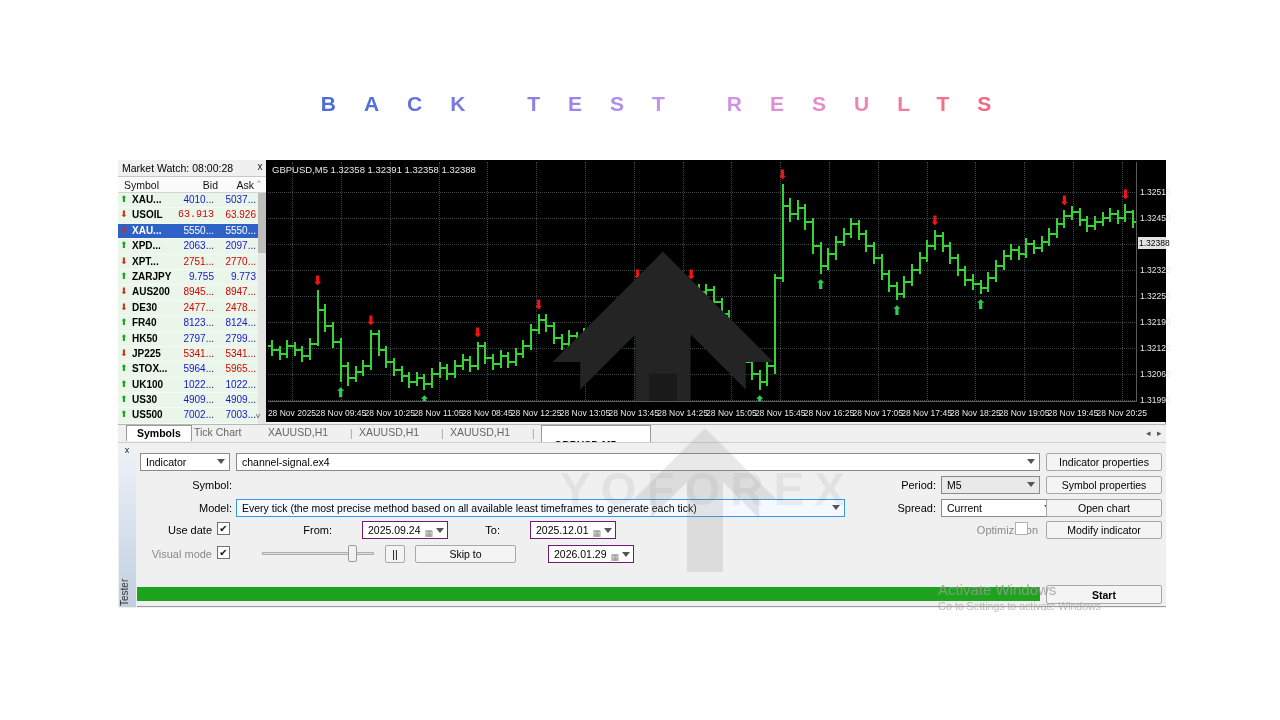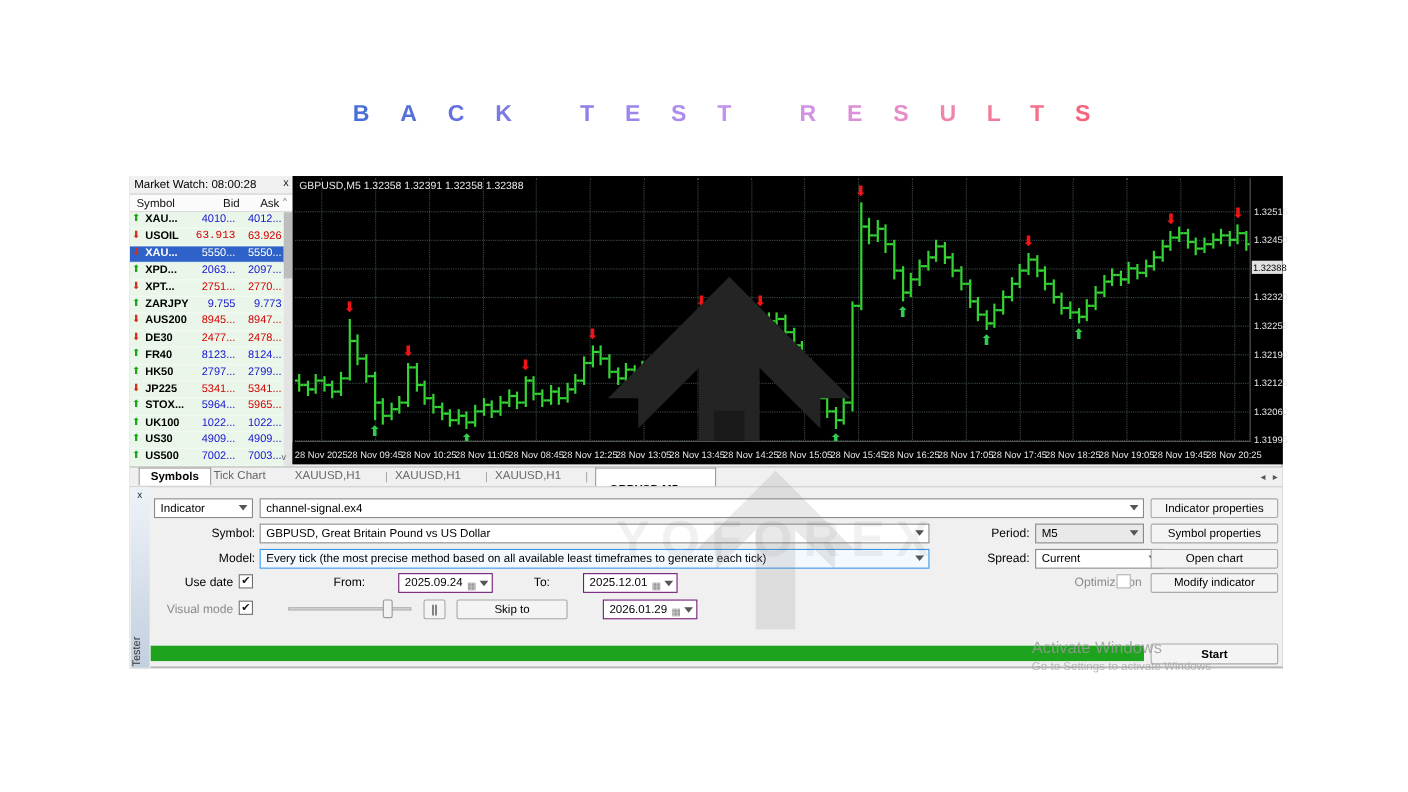--- a/index.html
+++ b/index.html
@@ -104,21 +104,21 @@
       <div class="mw-col" style="left: 6px;">Symbol</div>
       <div class="mw-col" style="right: 48px;">Bid</div>
       <div class="mw-col" style="right: 12px;">Ask</div>
     </div>
   <div id="mw-scrollup" class="abs">^</div>
   <div id="mw-rows" class="abs">
       <div class="mw-row">
         <div class="mw-ic" style="color: rgb(24, 165, 24);">⬆</div>
         <div class="mw-sym">XAU...</div>
         <div class="mw-bid" style="color: rgb(21, 21, 204);">4010...</div>
-        <div class="mw-ask" style="color: rgb(21, 21, 204);">4012...</div>
+        <div class="mw-ask" style="color: rgb(21, 21, 204);">5037...</div>
       </div>
       <div class="mw-row">
         <div class="mw-ic" style="color: rgb(208, 48, 24);">⬇</div>
         <div class="mw-sym">USOIL</div>
         <div class="mw-bid" style="color: rgb(212, 0, 0); font-family: Liberation Mono, monospace;">63.913</div>
         <div class="mw-ask" style="color: rgb(212, 0, 0);">63.926</div>
       </div>
       <div class="mw-row sel">
         <div class="mw-ic" style="color: rgb(208, 48, 24);">⬇</div>
         <div class="mw-sym">XAU...</div>
@@ -657,23 +657,20 @@
 
   <div class="combo" style="left:140px; top:453px; width:90px;">
     <span>Indicator</span><span class="arr"></span>
   </div>
   <div class="combo" style="left:236px; top:453px; width:804px;">
     <span>channel-signal.ex4</span><span class="arr"></span>
   </div>
   <button class="btn" style="left:1046px; top:453px; width:116px; height:18px;">Indicator properties</button>
 
   <div class="lbl" style="left:160px; top:479px; width:72px;">Symbol:</div>
-  <div class="combo" style="left:236px; top:476px; width:609px;">
-    <span>GBPUSD, Great Britain Pound vs US Dollar</span><span class="arr"></span>
-  </div>
   <div class="lbl" style="left:870px; top:479px; width:66px;">Period:</div>
   <div class="combo gray" style="left:941px; top:476px; width:99px;">
     <span>M5</span><span class="arr"></span>
   </div>
   <button class="btn" style="left:1046px; top:476px; width:116px; height:18px;">Symbol properties</button>
 
   <div class="lbl" style="left:160px; top:502px; width:72px;">Model:</div>
   <div class="combo focus" style="left:236px; top:499px; width:609px;">
     <span>Every tick (the most precise method based on all available least timeframes to generate each tick)</span><span class="arr"></span>
   </div>

